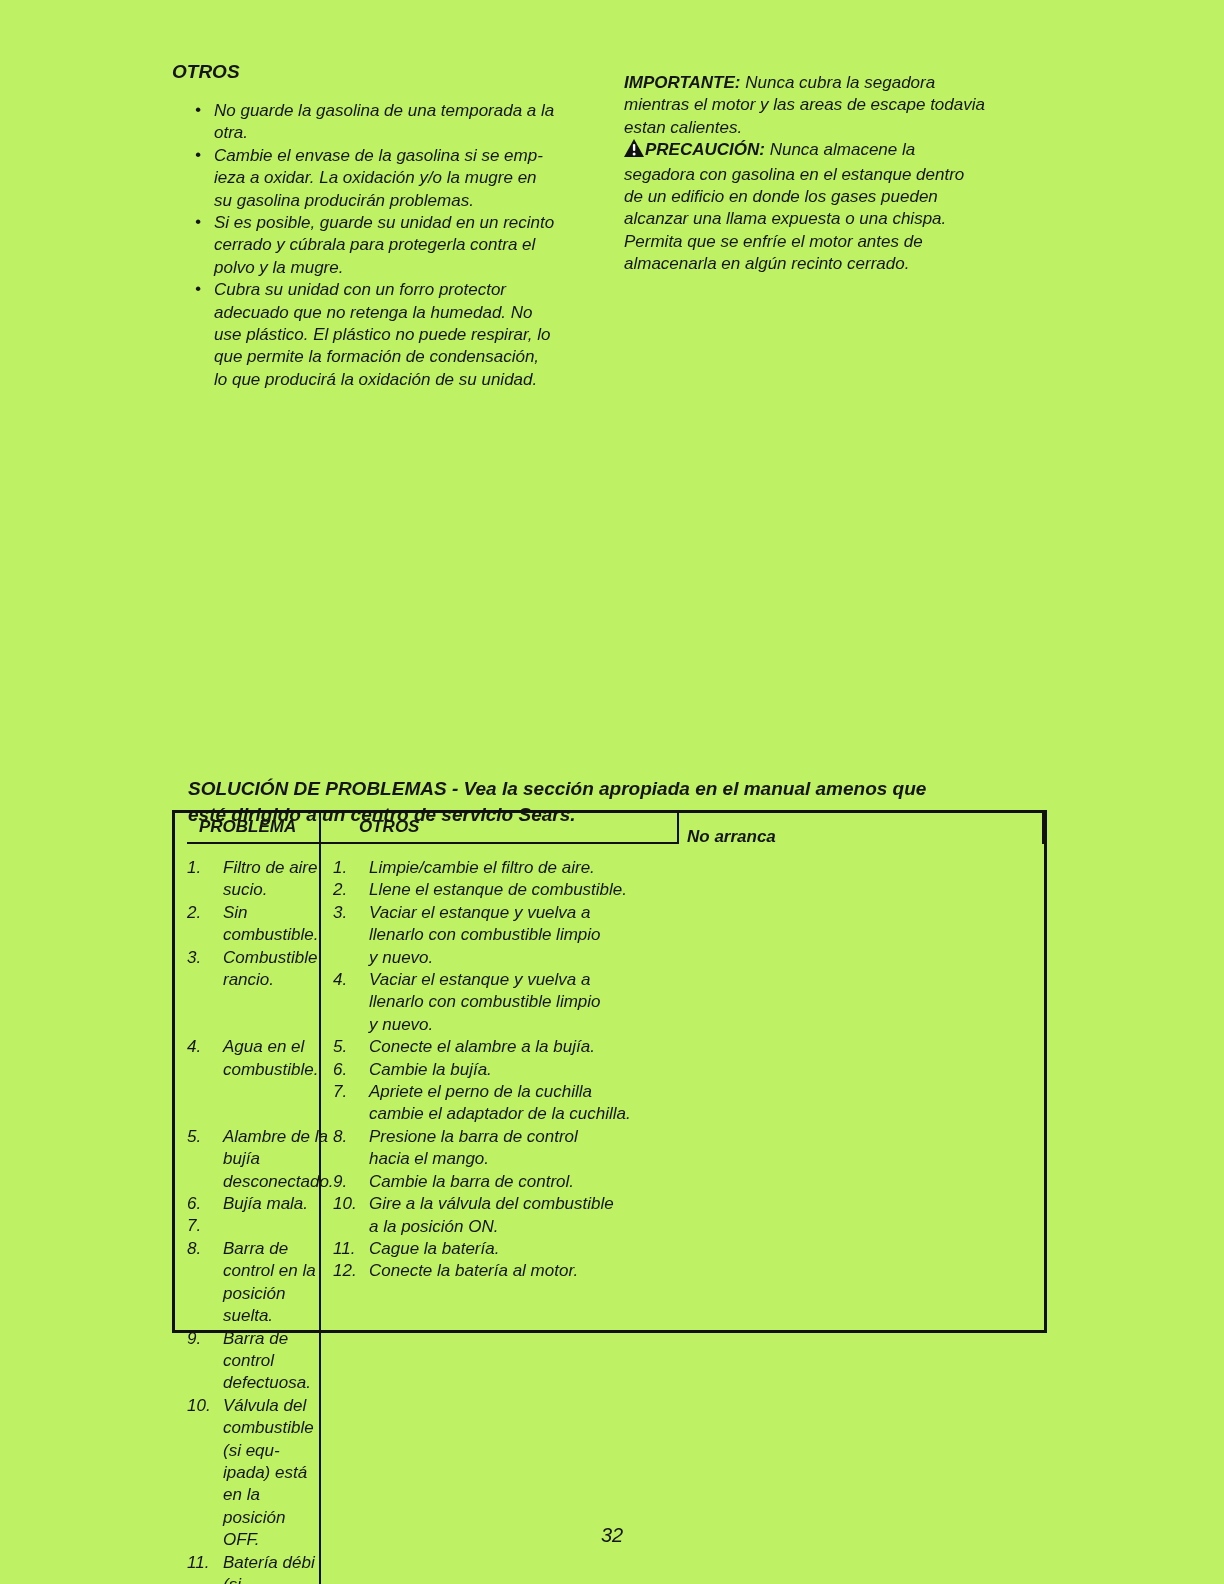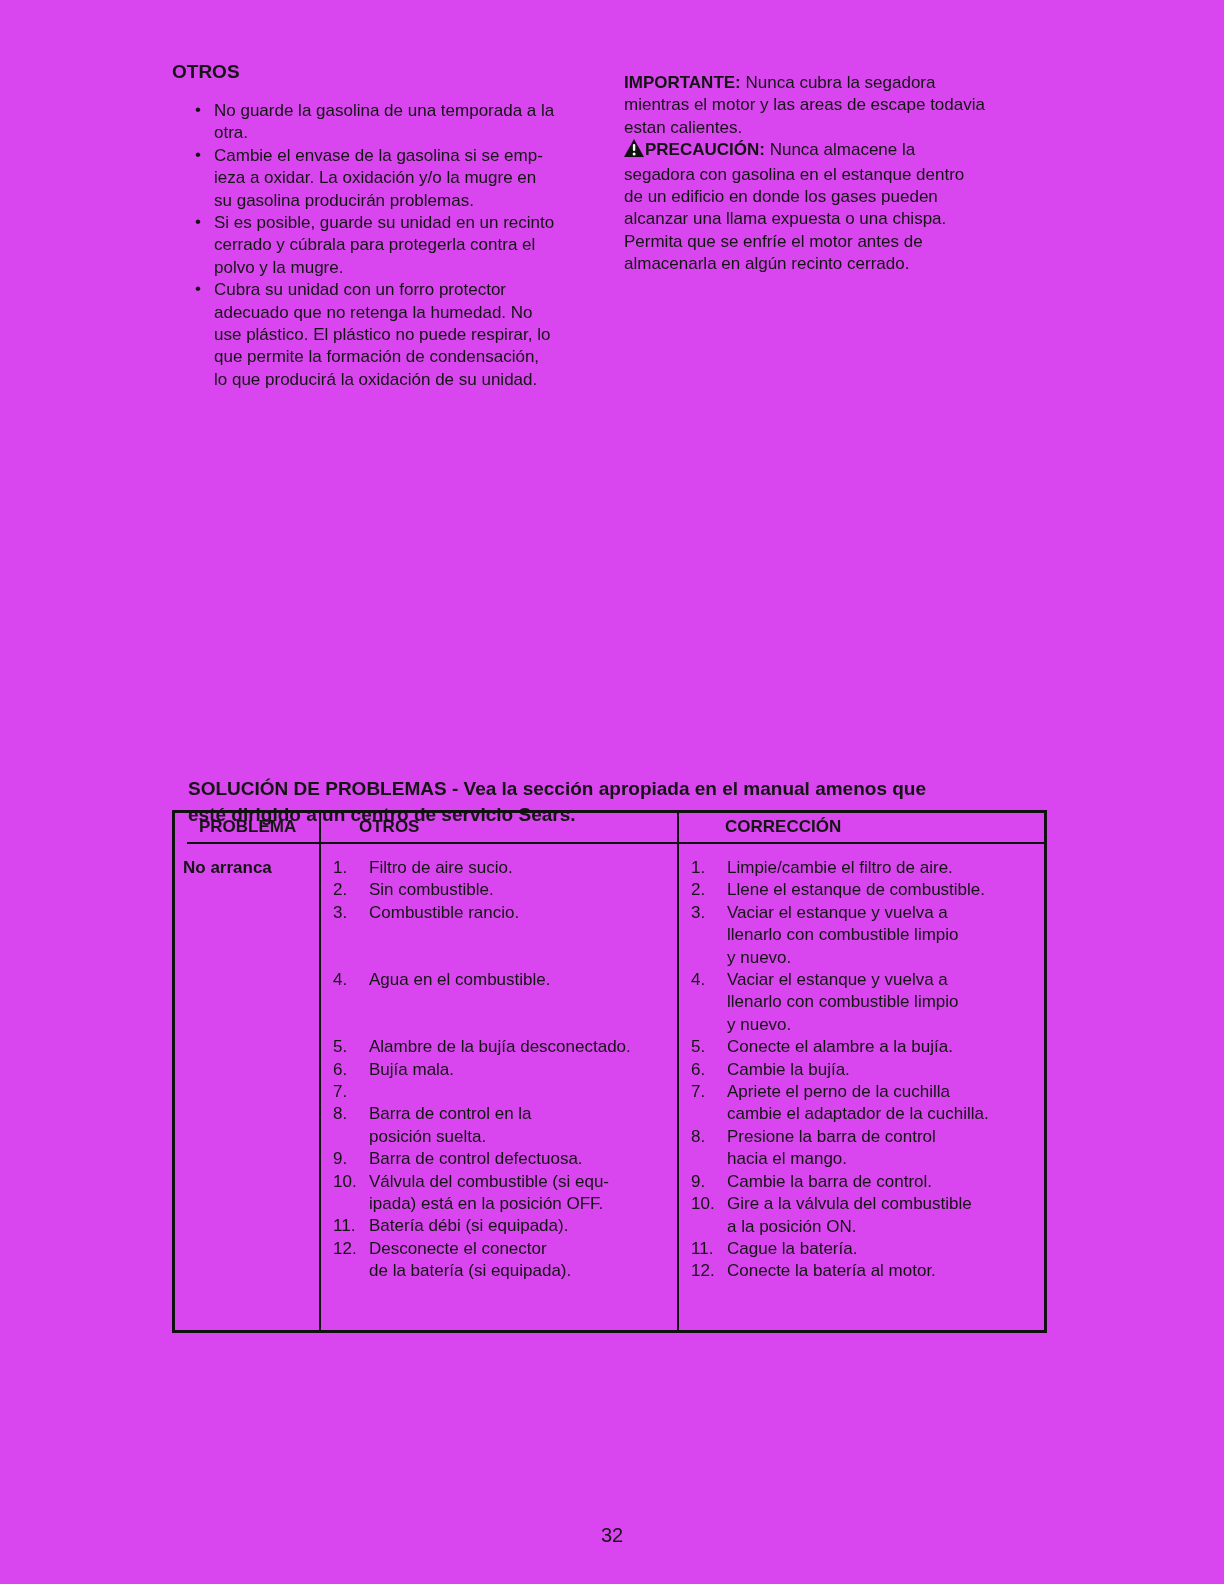--- a/index.html
+++ b/index.html
@@ -1,22 +1,23 @@
 <!DOCTYPE html>
 <html><head>
 <meta charset="utf-8">
 <style>
   html,body{margin:0;padding:0;background:#e8e8e8;}
   .page{
     position:relative;
     width:1224px;height:1584px;
-    background:#d946ef;
+    background:#bef264;
     font-family:"Liberation Sans","DejaVu Sans",sans-serif;
     color:#151515;
     overflow:hidden;
+    font-style:italic;
   }
   .pre{white-space:pre-line;}
   
   .col-left{position:absolute;left:172px;top:60px;width:448px;}
   .col-left h2{margin:0 0 4px 0;font-size:19px;line-height:24px;font-weight:bold;}
   .bullets{list-style:none;margin:16px;padding:0;font-size:17px;line-height:22.4px;}
   .bullets li{position:relative;padding-left:26px;margin:0;white-space:pre-line;}
   .bullets li::before{content:"\2022";position:absolute;left:7px;top:-1px;font-size:17px;}
   
   .col-right{position:absolute;left:624px;top:72px;width:440px;font-size:17px;line-height:22.4px;}
@@ -91,21 +92,20 @@
 Permita que se enfríe el motor antes de
 almacenarla en algún recinto cerrado.</span></p>
   </section>
 
   <div class="trouble-title">SOLUCIÓN DE PROBLEMAS - Vea la sección apropiada en el manual amenos que
 esté dirigido a un centro de servicio Sears.</div>
 
   <div class="ttable">
     <div class="cell th th-problema c-border h-border">PROBLEMA</div>
     <div class="cell th th-causa c-border h-border">OTROS</div>
-    <div class="cell th th-correccion h-border">CORRECCIÓN</div>
 
     <div class="cell td-problema c-border">No arranca</div>
     <div class="cell td-items c-border">
         <div class="titem">
           <span class="num">1.</span>
           <span class="txt">Filtro de aire sucio.</span>
         </div>
         <div class="titem">
           <span class="num">2.</span>
           <span class="txt">Sin combustible.</span>

